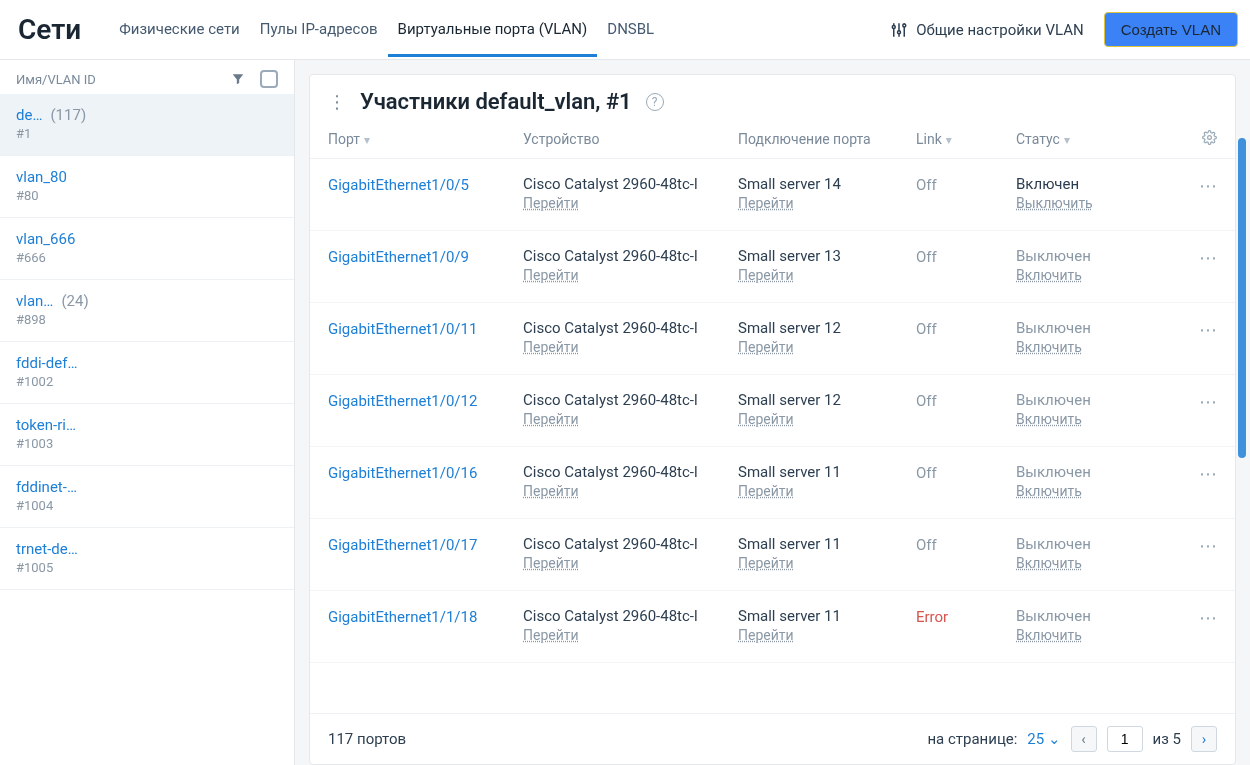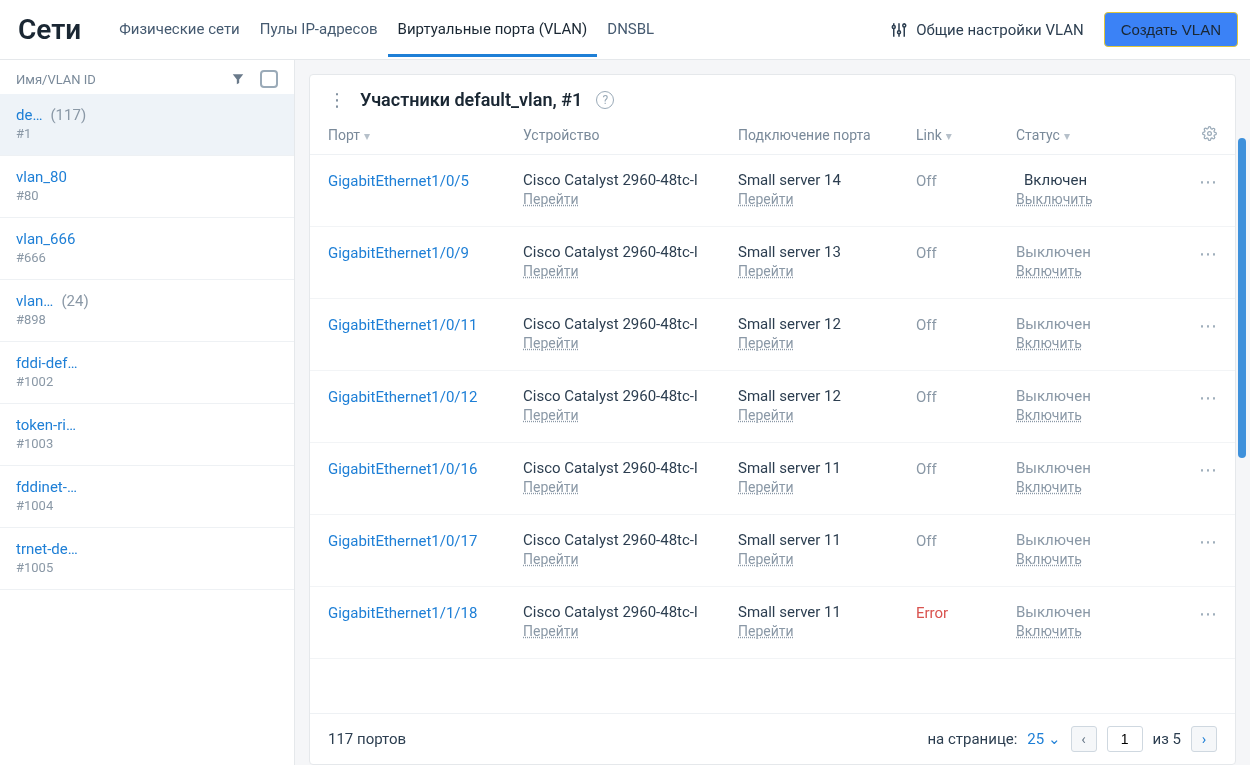--- a/index.html
+++ b/index.html
@@ -108,21 +108,21 @@
   flex-direction: column;
   overflow: hidden;
 }
 .content-header {
   display: flex;
   align-items: center;
   gap: 14px;
   padding: 14px 18px 10px;
 }
 .dots-vert { color: #7a8a9a; font-size: 18px; cursor: pointer; }
-.content-title { font-size: 18px; font-weight: 600; color: #1a2733; }
+.content-title { font-size: 22px; font-weight: 600; color: #1a2733; }
 .help-circle {
   width: 18px; height: 18px; border: 1.5px solid #9aaab8; border-radius: 50%;
   display: inline-flex; align-items: center; justify-content: center;
   font-size: 12px; color: #9aaab8; cursor: pointer;
 }
 .table-head {
   display: flex;
   padding: 6px 18px 10px;
   color: #7a8a9a;
   font-size: 14px;
@@ -136,21 +136,21 @@
 .col-status { width: 120px; }
 .col-gear { flex: 1; text-align: right; color: #9aaab8; }
 .filter-ic { margin-left: 4px; color: #b6c0ca; font-size: 12px; }
 .table-body { flex: 1; overflow-y: auto; }
 .row { display: flex; padding: 16px 18px 18px; border-bottom: 1px solid #f2f4f6; align-items: flex-start; }
 .port-link { color: #1e7fd6; font-size: 15px; cursor: pointer; }
 .device-name { color: #2c3e50; font-size: 15px; }
 .goto-link { color: #8a98a6; font-size: 14px; text-decoration: underline dotted; cursor: pointer; margin-top: 2px; display: inline-block; }
 .link-off { color: #8a98a6; font-size: 15px; }
 .link-err { color: #d9534f; font-size: 15px; }
-.status-on { color: #2c3e50; font-size: 15px; margin-left: 8px; }
+.status-on { color: #2c3e50; font-size: 15px; }
 .status-off { color: #8a98a6; font-size: 15px; }
 .status-action { color: #8a98a6; font-size: 14px; text-decoration: underline dotted; cursor: pointer; margin-top: 2px; display: inline-block; }
 .row-menu { flex: 1; text-align: right; color: #9aaab8; font-size: 18px; cursor: pointer; }
 .footer {
   display: flex; align-items: center; justify-content: space-between;
   padding: 12px 18px; border-top: 1px solid #eef1f4; font-size: 15px;
 }
 .footer-left { color: #2c3e50; }
 .footer-right { display: flex; align-items: center; gap: 10px; }
 .per-page-lbl { color: #2c3e50; }

